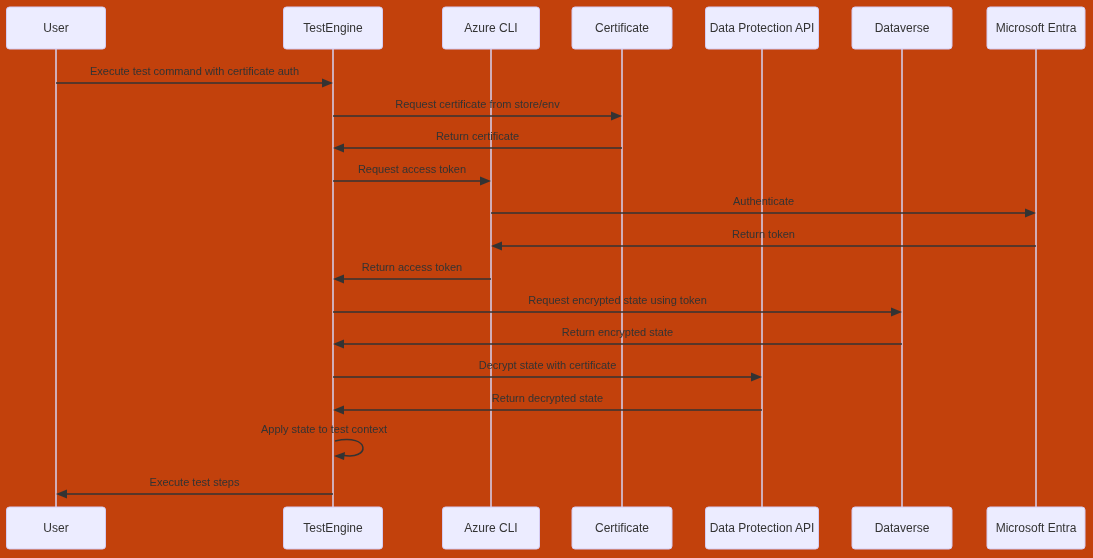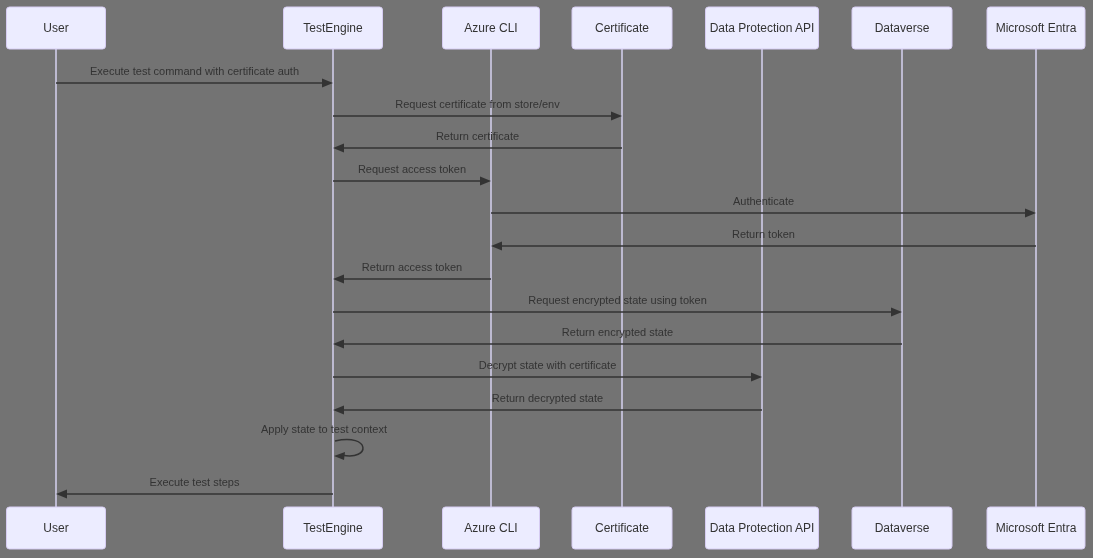--- a/index.html
+++ b/index.html
@@ -5,21 +5,21 @@
   html, body {
     margin: 0;
     padding: 0;
     background: #ffffff;
     font-family: "Liberation Sans", sans-serif;
   }
   .canvas {
     position: relative;
     width: 1093px;
     height: 558px;
-    background: #737373;
+    background: #c2410c;
     overflow: hidden;
   }
   svg text {
     font-family: "Liberation Sans", sans-serif;
     fill: #333333;
   }
   svg text.actor-label { font-size: 12px; }
   svg text.msg-label   { font-size: 11px; }
 </style>
 </head>

